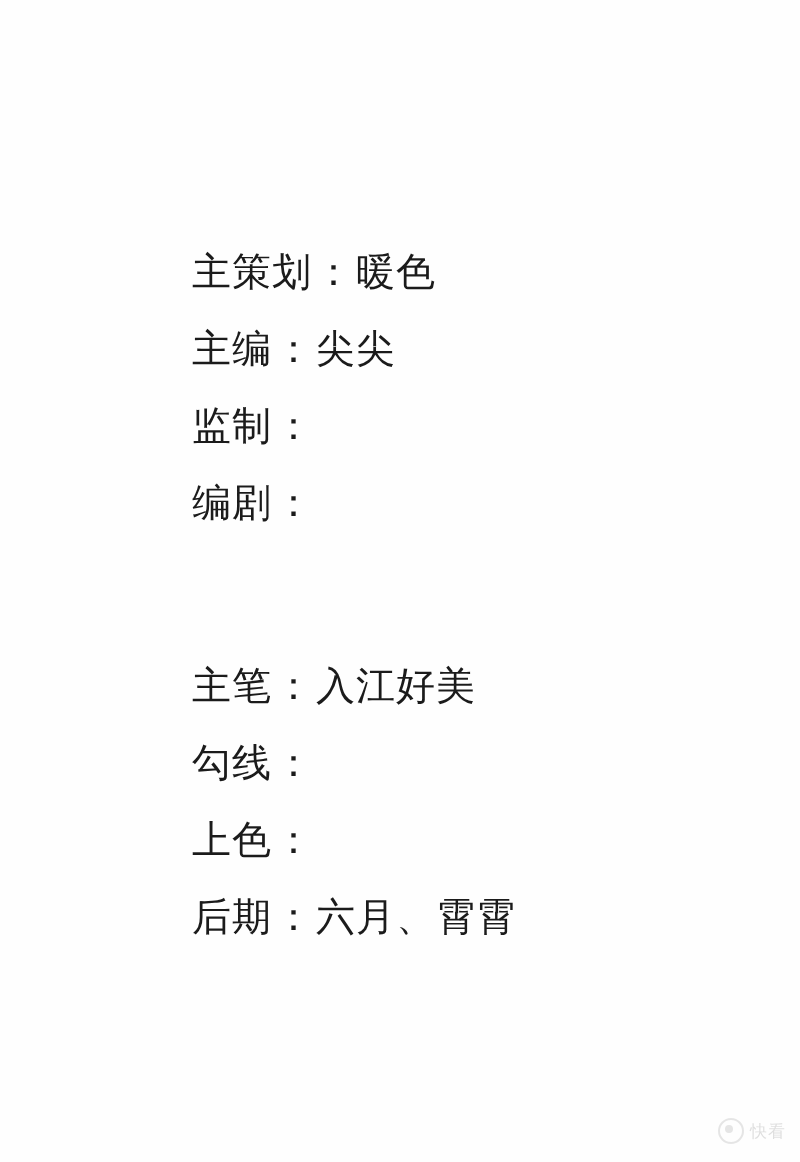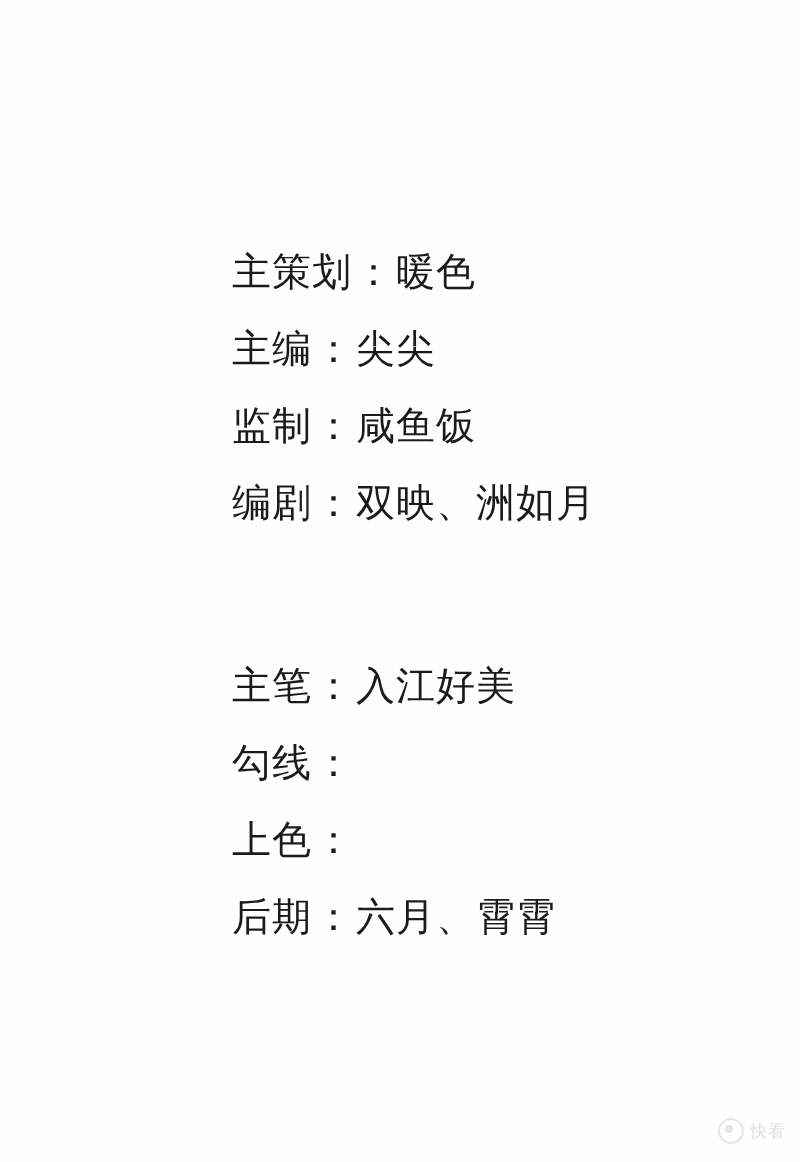--- a/index.html
+++ b/index.html
@@ -17,21 +17,20 @@
   .page {
     position: absolute;
     inset: 0;
     background: #fefefe;
   }
   .credits {
     position: absolute;
     left: 192px;
     top: 252px;
     width: 560px;
-    margin-left: 40px;
   }
   .credit-group {
     display: block;
   }
   .group-gap {
     height: 106px;
   }
   .credit-line {
     display: flex;
     align-items: baseline;
@@ -95,26 +94,24 @@
         <span class="credit-name">暖色</span>
       </div>
       <div class="credit-line">
         <span class="credit-role">主编</span>
         <span class="credit-sep">：</span>
         <span class="credit-name">尖尖</span>
       </div>
       <div class="credit-line">
         <span class="credit-role">监制</span>
         <span class="credit-sep">：</span>
-        <span class="credit-name">咸鱼饭</span>
       </div>
       <div class="credit-line">
         <span class="credit-role">编剧</span>
         <span class="credit-sep">：</span>
-        <span class="credit-name">双映、洲如月</span>
       </div>
     </div>
 
     <div class="group-gap"></div>
 
     <div class="credit-group">
       <div class="credit-line">
         <span class="credit-role">主笔</span>
         <span class="credit-sep">：</span>
         <span class="credit-name">入江好美</span>

